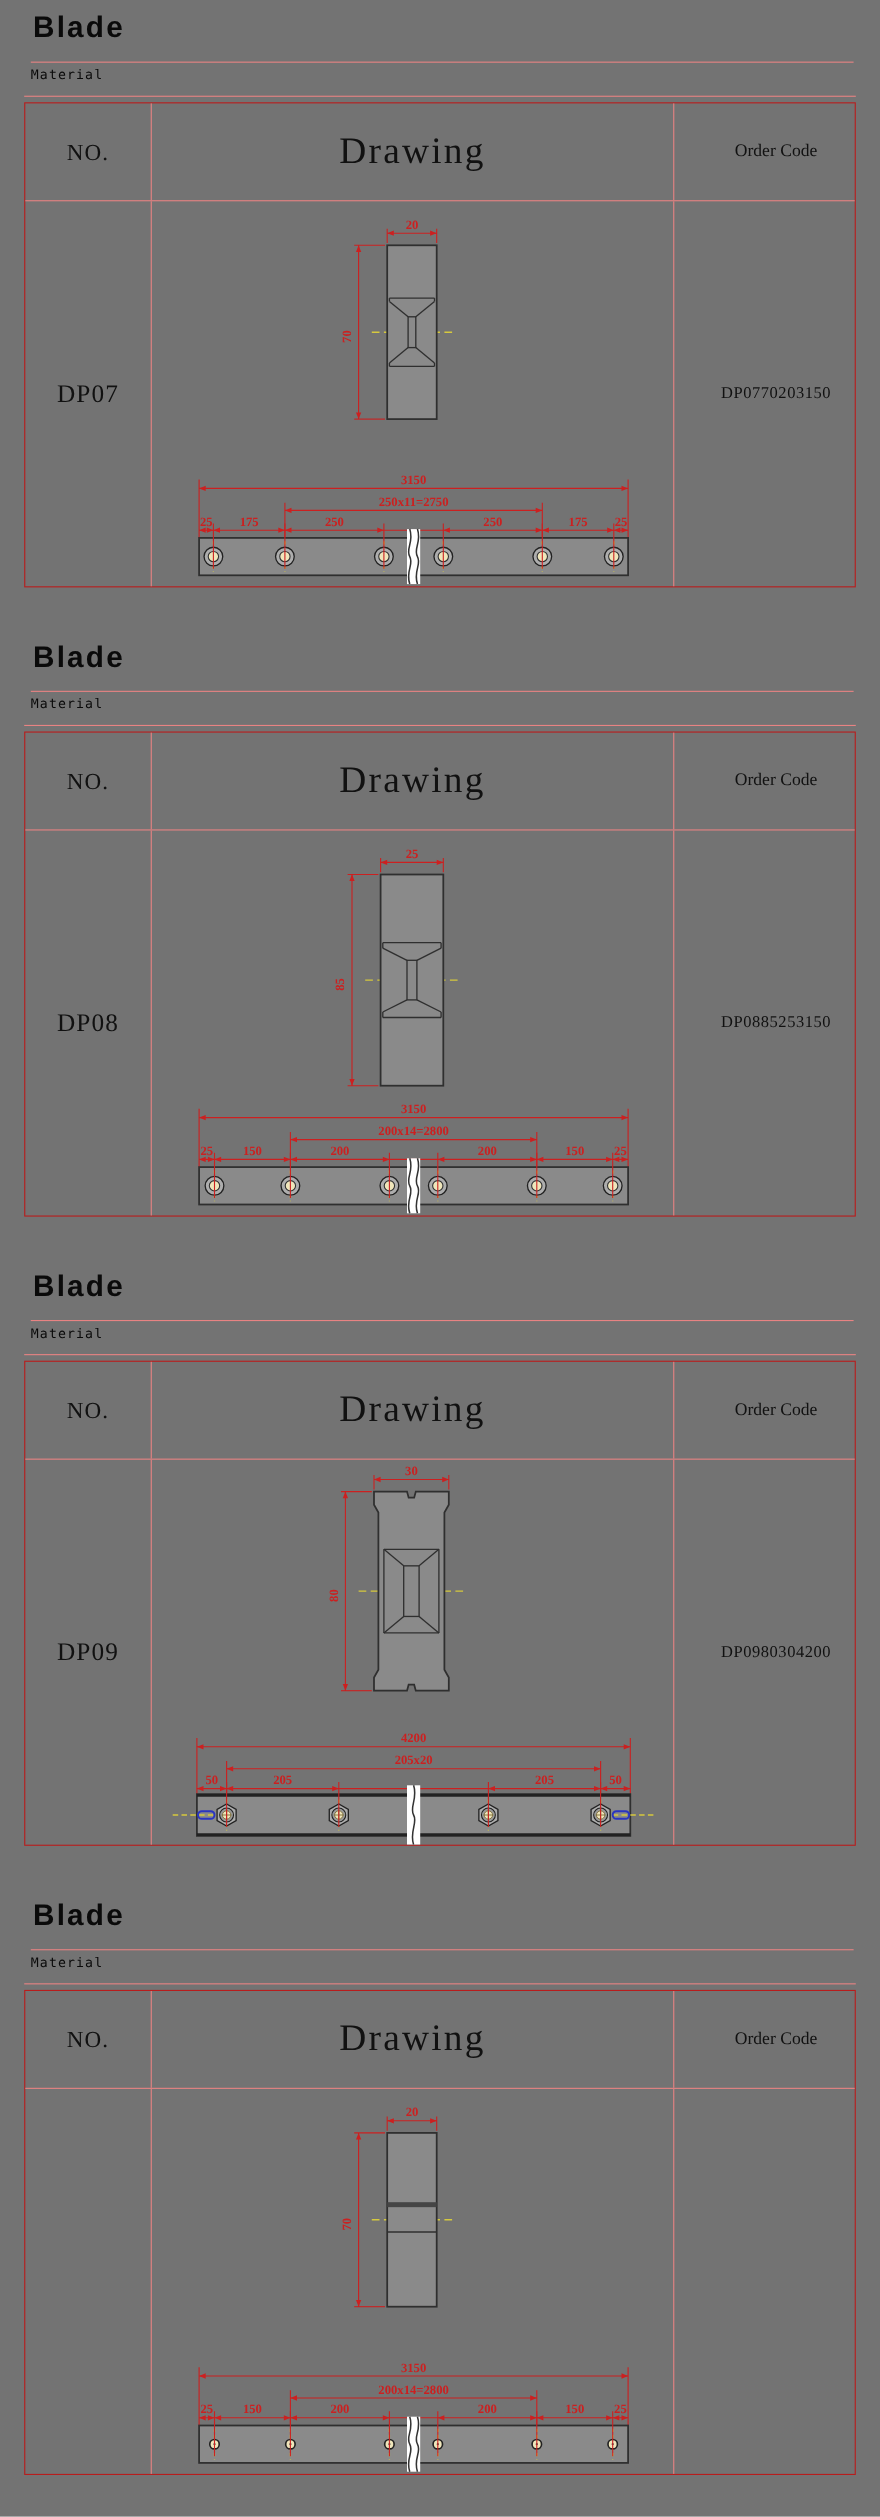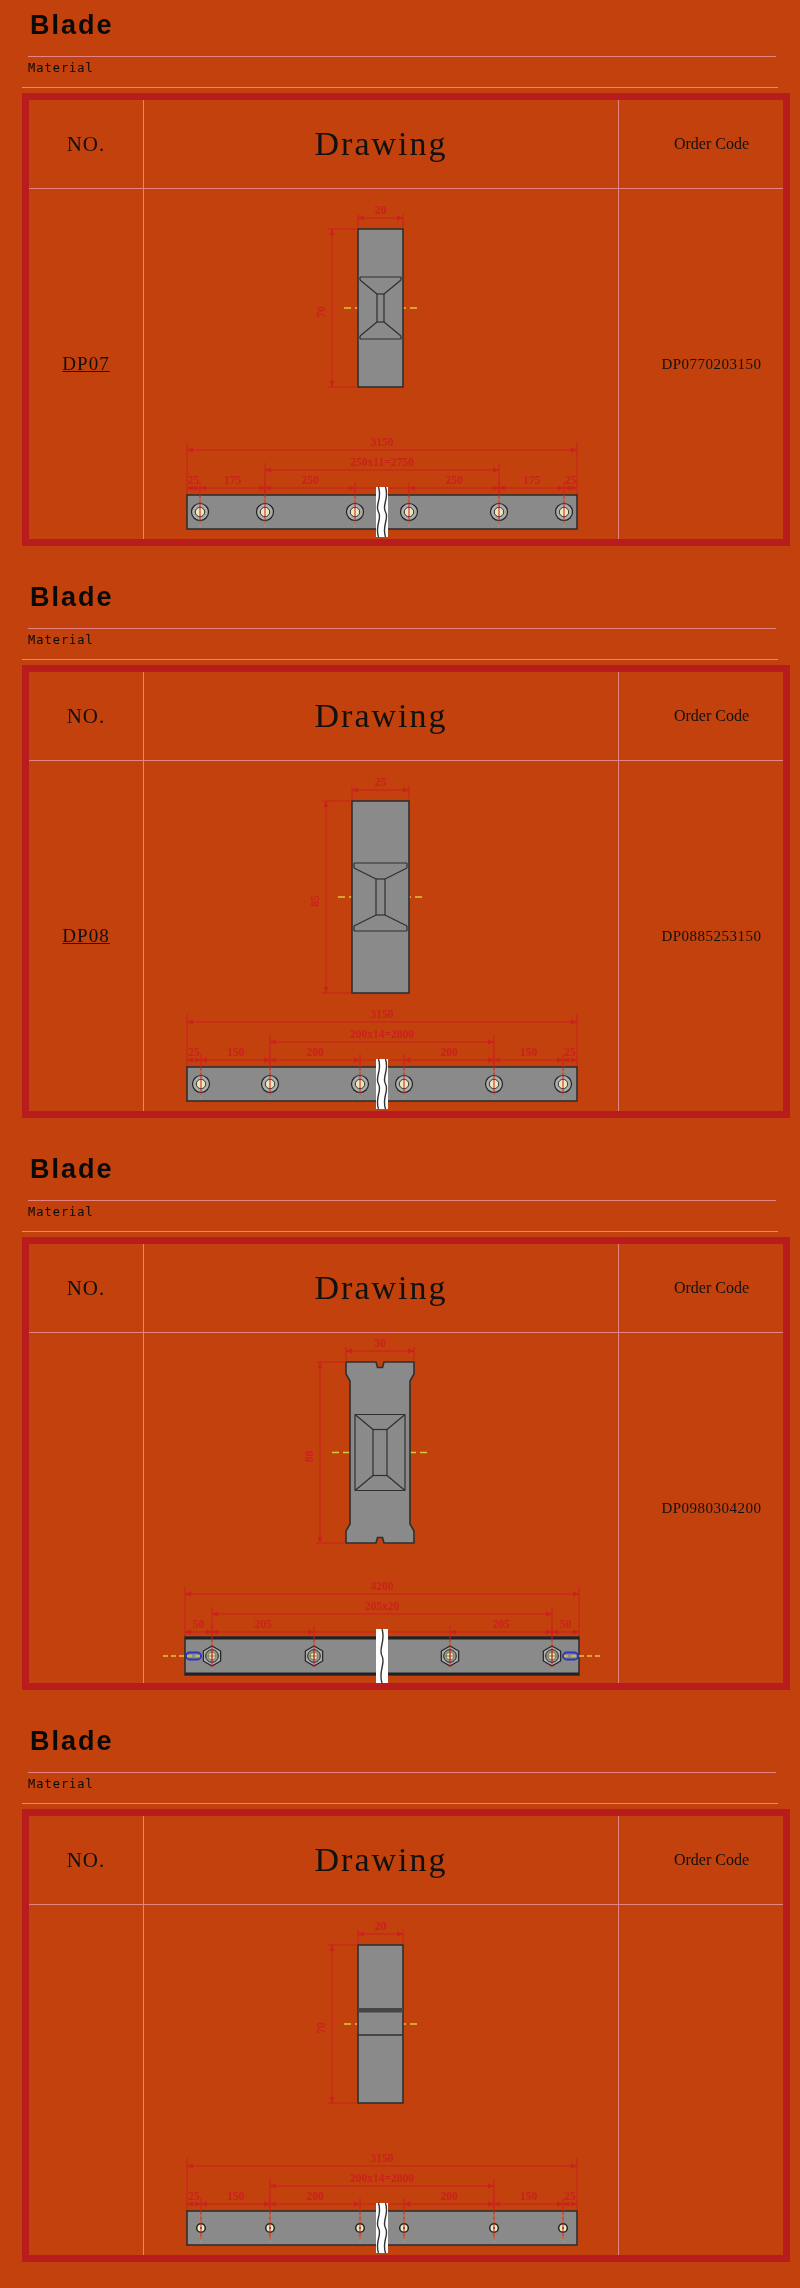--- a/index.html
+++ b/index.html
@@ -1,36 +1,36 @@
 <!DOCTYPE html>
 <html><head>
 <meta charset="utf-8">
 <style>
   html,body{margin:0;padding:0;background:#fff;}
-  .page{position:relative;width:800px;height:2288px;background:#c2410c;overflow:hidden;
+  .page{position:relative;width:800px;height:2288px;background:#737373;overflow:hidden;
         font-family:"Liberation Serif",serif;color:#111;}
   .section{position:absolute;left:0;width:800px;height:572px;}
   .sec-title{position:absolute;top:10px;left:30px;font-family:"Liberation Sans",sans-serif;
              font-weight:bold;font-size:27px;letter-spacing:2px;color:#0a0a0a;}
   .rule{position:absolute;height:0;border-top:1px solid #e88383;}
   .rule-title{top:56px;left:28px;width:748px;}
   .rule-sub{top:87px;left:22px;width:756px;}
   .sec-subtitle{position:absolute;top:61px;left:28px;font-family:"DejaVu Sans Mono",monospace;
                 font-size:12px;letter-spacing:1px;color:#0a0a0a;}
-  .spec-table{position:absolute;top:93px;left:22px;width:754px;height:439px;border:7px solid #b91c1c;}
+  .spec-table{position:absolute;top:93px;left:22px;width:754px;height:439px;border:1px solid #b91c1c;}
   .thead{position:absolute;top:0;left:0;right:0;height:88px;border-bottom:1px solid #e88383;}
   .tbody{position:absolute;top:89px;bottom:0;left:0;right:0;}
   .cell{position:absolute;top:0;bottom:0;display:flex;align-items:center;justify-content:center;}
   .col-no{left:0;width:114px;}
   .col-drawing{left:114px;width:474px;border-left:1px solid #e88383;border-right:1px solid #e88383;}
   .col-code{left:589px;right:0;margin-left:22px;}
   .th-no{font-size:21px;letter-spacing:1px;}
   .th-drawing{font-size:34px;letter-spacing:2px;}
   .th-code{font-size:16px;}
-  .td-no{font-size:19px;letter-spacing:1px;text-decoration:underline;}
+  .td-no{font-size:23px;letter-spacing:1px;}
   .td-code{font-size:15px;letter-spacing:.5px;}
   .drawing-svg{position:absolute;left:0;top:0;width:472px;height:350px;}
 </style>
 </head>
 <body>
 
 <div class="page">
 
   <div class="section" style="top:0px">
     <div class="sec-title">Blade</div>
@@ -249,20 +249,21 @@
     <div class="rule rule-title"></div>
     <div class="sec-subtitle">Material</div>
     <div class="rule rule-sub"></div>
     <div class="spec-table">
       <div class="thead">
         <div class="cell col-no th-no">NO.</div>
         <div class="cell col-drawing th-drawing">Drawing</div>
         <div class="cell col-code th-code">Order Code</div>
       </div>
       <div class="tbody">
+        <div class="cell col-no td-no">DP09</div>
         <div class="cell col-drawing">
           <svg class="drawing-svg" viewBox="0 0 472 350">
               <line x1="188" y1="119.5" x2="284" y2="119.5" stroke="#d6c93e" stroke-width="1.3" stroke-dasharray="7 4"></line>
               <path d="M 202,29 L 232,29 L 233.5,34.5 L 238.5,34.5 L 240,29 L 270,29 L 270,41 L 266,48 L 266,191 L 270,198 L 270,210 L 240,210 L 238.5,204.5 L 233.5,204.5 L 232,210 L 202,210 L 202,198 L 206,191 L 206,48 L 202,41 Z" fill="#8a8a8a" stroke="#2f2f2f" stroke-width="1.6"></path>
               <line x1="211" y1="81.5" x2="261" y2="81.5" stroke="#2f2f2f" stroke-width="1.2"></line>
               <line x1="211" y1="157.5" x2="261" y2="157.5" stroke="#2f2f2f" stroke-width="1.2"></line>
               <line x1="211" y1="81.5" x2="211" y2="157.5" stroke="#2f2f2f" stroke-width="1.2"></line>
               <line x1="261" y1="81.5" x2="261" y2="157.5" stroke="#2f2f2f" stroke-width="1.2"></line>
               <line x1="211" y1="81.5" x2="229" y2="96.5" stroke="#2f2f2f" stroke-width="1.2"></line>
               <line x1="261" y1="81.5" x2="243" y2="96.5" stroke="#2f2f2f" stroke-width="1.2"></line>

